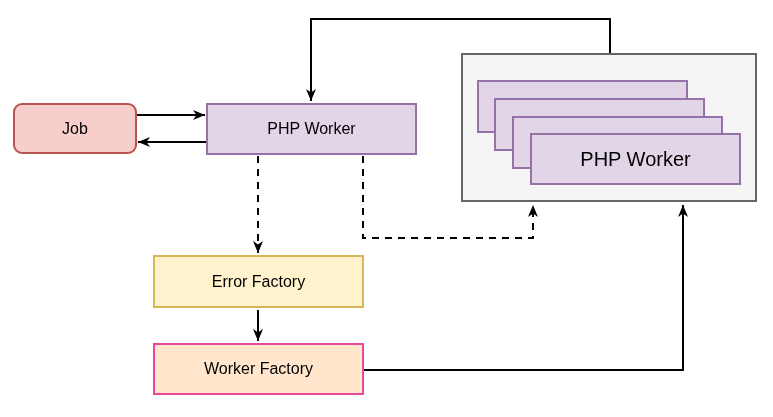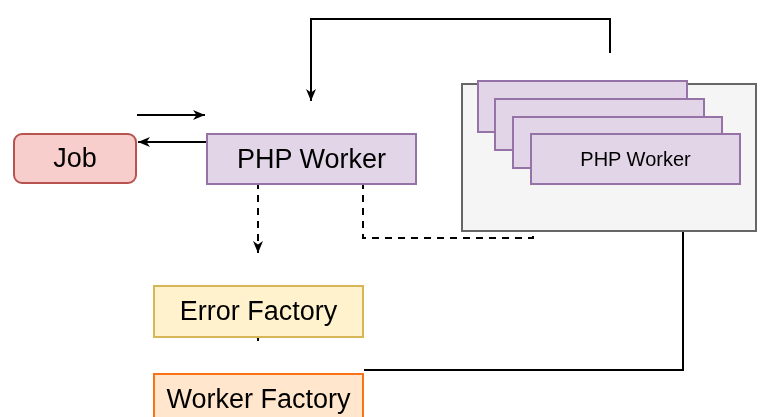--- a/index.html
+++ b/index.html
@@ -29,24 +29,23 @@
   }
   .edge.dashed {
     stroke-dasharray: 7 6;
   }
   .node {
     position: absolute;
     box-sizing: border-box;
     display: flex;
     align-items: center;
     justify-content: center;
-    font-size: 27px;
+    font-size: 16px;
     color: #000000;
     white-space: nowrap;
-    margin-top: 30px;
   }
   .node-job {
     left: 13px; top: 103px; width: 124px; height: 51px;
     background: #f8cecc;
     border: 2px solid #b85450;
     border-radius: 9px;
   }
   .node-php-worker {
     left: 206px; top: 103px; width: 211px; height: 52px;
     background: #e1d5e7;
@@ -75,21 +74,21 @@
   .stack-3 { left: 512px; top: 116px; }
   .stack-4 { left: 530px; top: 133px; height: 52px; }
   .node-error-handler {
     left: 153px; top: 255px; width: 211px; height: 53px;
     background: #fff2cc;
     border: 2px solid #d6b656;
   }
   .node-worker-factory {
     left: 153px; top: 343px; width: 211px; height: 52px;
     background: #ffe6cc;
-    border: 2px solid #f97316;
+    border: 2px solid #ec4899;
   }
 </style>
 </head>
 <body>
 
 <div class="canvas">
 
   <svg class="edges" viewBox="0 0 773 417" xmlns="http://www.w3.org/2000/svg">
     <defs>
       <marker id="arrow" viewBox="0 0 14 12" refX="13" refY="6" markerWidth="14" markerHeight="12" orient="auto" markerUnits="userSpaceOnUse">

